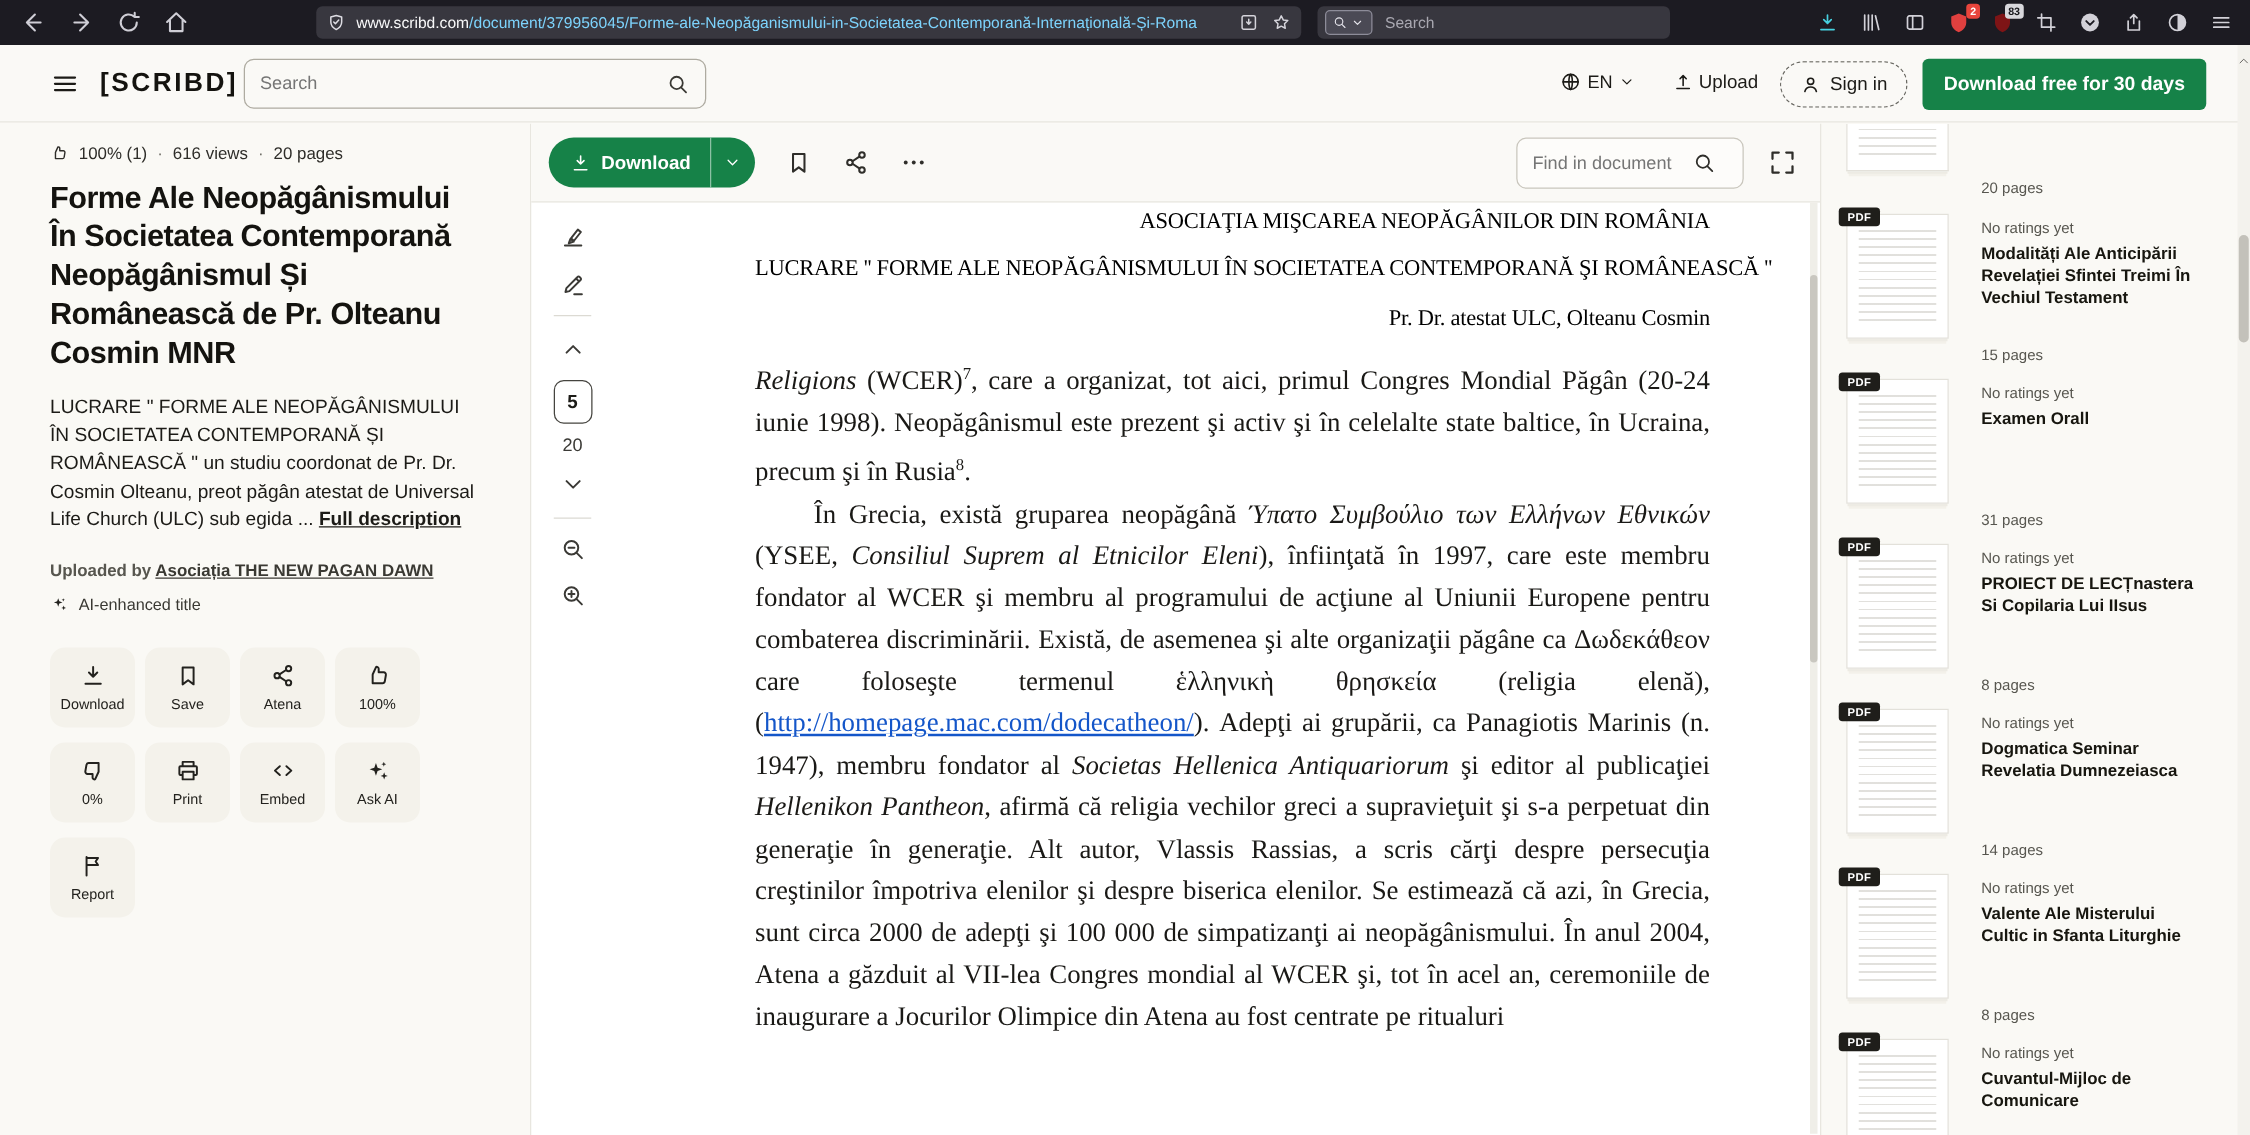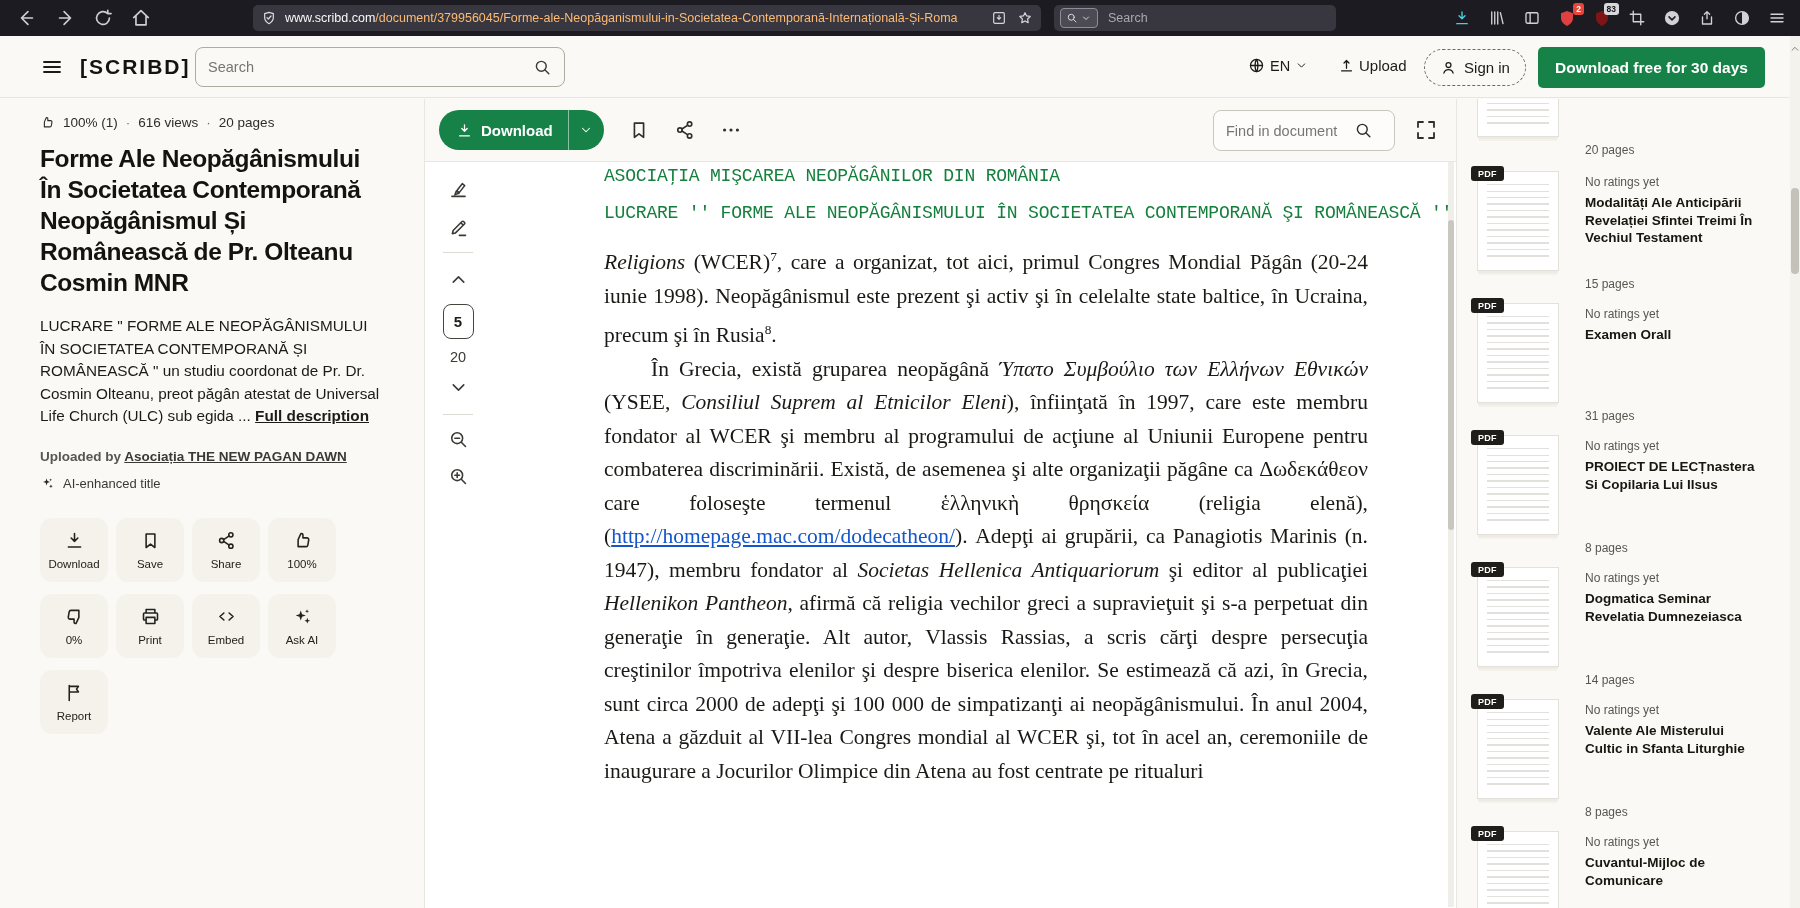--- a/index.html
+++ b/index.html
@@ -7,21 +7,21 @@
   body { font-family:"Liberation Sans", sans-serif; background:#faf9f5; position:relative; color:#1c1b17; }
   svg.s { fill:none; stroke:currentColor; stroke-width:1.8; stroke-linecap:round; stroke-linejoin:round; display:block; }
 
   
   .chrome { position:absolute; left:0; top:0; width:1800px; height:36px; background:#1c1b22; display:flex; align-items:center; }
   .chrome .navic { width:22px; height:22px; color:#cfced6; margin-left:16px; }
   .urlbar { position:absolute; left:253px; top:5px; width:788px; height:26px; background:#38373f; border-radius:5px; display:flex; align-items:center; padding:0 8px; }
   .urlbar .shield { width:16px; height:16px; color:#dddce3; margin-right:8px; flex:none; }
   .urltext { font-size:12.5px; white-space:nowrap; overflow:hidden; flex:1; }
   .urltext .dom { color:#f9f9fa; }
-  .urltext .path { color:#fdba74; }
+  .urltext .path { color:#7dd3fc; }
   .urlbar .bicon { width:16px; height:16px; color:#d5d4db; margin-left:10px; flex:none; }
   .chromesearch { position:absolute; left:1054px; top:5px; width:282px; height:26px; background:#38373f; border-radius:5px; display:flex; align-items:center; padding:0 6px; }
   .schip { width:38px; height:20px; border:1px solid #8d8c99; background:#4b4a55; border-radius:4px; display:flex; align-items:center; justify-content:center; gap:2px; color:#e6e5ec; }
   .schip svg { width:12px; height:12px; }
   .chromesearch .ph { color:#a9a8b1; font-size:12.5px; margin-left:10px; }
   .chrome-right { position:absolute; right:14px; top:0; height:36px; display:flex; align-items:center; gap:17px; }
   .cr-ic { width:18px; height:18px; color:#d2d1d8; position:relative; }
   .cr-ic.teal { color:#46d1e0; }
   .badge { position:absolute; top:-6px; right:-8px; font-size:8.5px; font-weight:bold; border-radius:3px; padding:0.5px 3px; line-height:1.3; }
   .badge.red { background:#e8453c; color:#fff; }
@@ -73,21 +73,21 @@
   .findbox input { border:none; outline:none; background:transparent; width:128px; font-size:14.5px; font-family:inherit; color:#1c1b17; }
   .findbox svg { width:19px; height:19px; color:#2f2e2a; }
   .fs-btn { position:absolute; right:18px; top:19px; width:24px; height:24px; color:#2f2e2a; }
   .viewer-body { display:flex; height:calc(100% - 64px); position:relative; }
   .mini-toolbar { width:66px; flex:none; display:flex; flex-direction:column; align-items:center; padding-top:16px; }
   .mt-ic { width:21px; height:21px; color:#3b3a36; }
   .mt-hr { width:30px; border-top:1px solid #dcdad3; }
   .pagebox { width:31px; height:35px; border:1.5px solid #45443f; border-radius:8px; display:flex; align-items:center; justify-content:center; font-size:15px; font-weight:bold; }
   .totalpages { font-size:14.5px; color:#3b3a36; }
   .doc-page { flex:1; padding:0 88px 0 113px; overflow:hidden; font-family:"Liberation Serif","DejaVu Serif",serif; color:#1a1916; }
-  .doc-h { font-family:Liberation Mono, monospace; text-align:left; font-size:18px; letter-spacing:-0.2px; color:#15803d; white-space:nowrap; }
+  .doc-h { font-family:Liberation Serif, serif; text-align:right; font-size:18px; letter-spacing:-0.2px; color:#000000; white-space:nowrap; }
   .doc-h.h1 { margin-top:4px; }
   .doc-h.h2 { margin-top:17px; }
   .doc-h.h3 { margin-top:19px; }
   #doc-body { margin-top:17px; }
   .body-para { font-size:21.5px; line-height:33.5px; text-align:justify; }
   .body-para.ind { text-indent:47px; }
   .body-para sup, #footnote-text sup { font-size:0.62em; }
   .it { font-style:italic; }
   .doclink { color:#1456c9; text-decoration:underline; }
   .vscroll-track { position:absolute; right:2px; top:0; bottom:0; width:6px; background:#efeee8; }
@@ -275,21 +275,21 @@
         </svg>
       <span class="lbl">Save</span>
     </div>
     <div class="card">
       <svg class="s" viewBox="0 0 24 24">
           <circle cx="17" cy="5.5" r="2.4"></circle>
           <circle cx="6.5" cy="12" r="2.4"></circle>
           <circle cx="17" cy="18.5" r="2.4"></circle>
           <path d="M8.7 10.9l6-4M8.7 13.1l6 4"></path>
         </svg>
-      <span class="lbl">Share</span>
+      <span class="lbl">Atena</span>
     </div>
     <div class="card">
       <svg class="s" viewBox="0 0 24 24">
           <path d="M7 11l3.2-7c1-.2 2.3.4 2.3 1.8V9h4.6c1.3 0 2.2 1.2 2 2.4l-1 5.8c-.2 1-1 1.8-2 1.8H7M7 11v8"></path>
         </svg>
       <span class="lbl">100%</span>
     </div>
     <div class="card">
       <svg class="s" viewBox="0 0 24 24">
           <g transform="rotate(180 12 12)">
@@ -392,20 +392,21 @@
         </svg>
       <svg class="s mt-ic" style="margin-top:16px" viewBox="0 0 24 24">
           <circle cx="10.5" cy="10.5" r="6.2"></circle>
           <path d="M15.2 15.2l4.8 4.8M7.8 10.5h5.4M10.5 7.8v5.4"></path>
         </svg>
     </div>
 
     <div class="doc-page">
       <div class="doc-h h1">ASOCIAŢIA MIŞCAREA NEOPĂGÂNILOR DIN ROMÂNIA</div>
       <div class="doc-h h2">LUCRARE '' FORME ALE NEOPĂGÂNISMULUI ÎN SOCIETATEA CONTEMPORANĂ ŞI ROMÂNEASCĂ ''</div>
+      <div class="doc-h h3">Pr. Dr. atestat ULC, Olteanu Cosmin</div>
       <div id="doc-body">
           <p class="body-para"><span class="it">Religions</span><span> (WCER)</span><sup>7</sup><span>, care a organizat, tot aici, primul Congres Mondial Păgân (20-24 iunie 1998). Neopăgânismul este prezent şi activ şi în celelalte state baltice, în Ucraina, precum şi în Rusia</span><sup>8</sup><span>.</span></p>
           <p class="body-para ind"><span>În Grecia, există gruparea neopăgână </span><span class="it">Ύπατο Συμβούλιο των Ελλήνων Εθνικών</span><span> (YSEE, </span><span class="it">Consiliul Suprem al Etnicilor Eleni</span><span>), înfiinţată în 1997, care este membru fondator al WCER şi membru al programului de acţiune al Uniunii Europene pentru combaterea discriminării. Există, de asemenea şi alte organizaţii păgâne ca Δωδεκάθεον care foloseşte termenul ἑλληνικὴ θρησκεία (religia elenă), (</span><a class="doclink" href="#">http://homepage.mac.com/dodecatheon/</a><span>). Adepţi ai grupării, ca Panagiotis Marinis (n. 1947), membru fondator al </span><span class="it">Societas Hellenica Antiquariorum</span><span> şi editor al publicaţiei </span><span class="it">Hellenikon Pantheon</span><span>, afirmă că religia vechilor greci a supravieţuit şi s-a perpetuat din generaţie în generaţie. Alt autor, Vlassis Rassias, a scris cărţi despre persecuţia creştinilor împotriva elenilor şi despre biserica elenilor. Se estimează că azi, în Grecia, sunt circa 2000 de adepţi şi 100 000 de simpatizanţi ai neopăgânismului. În anul 2004, Atena a găzduit al VII-lea Congres mondial al WCER şi, tot în acel an, ceremoniile de inaugurare a Jocurilor Olimpice din Atena au fost centrate pe ritualuri</span></p>
         </div>
 
     </div>
 
     <div class="vscroll-track">
         <div class="vscroll-thumb"></div>
       </div>

